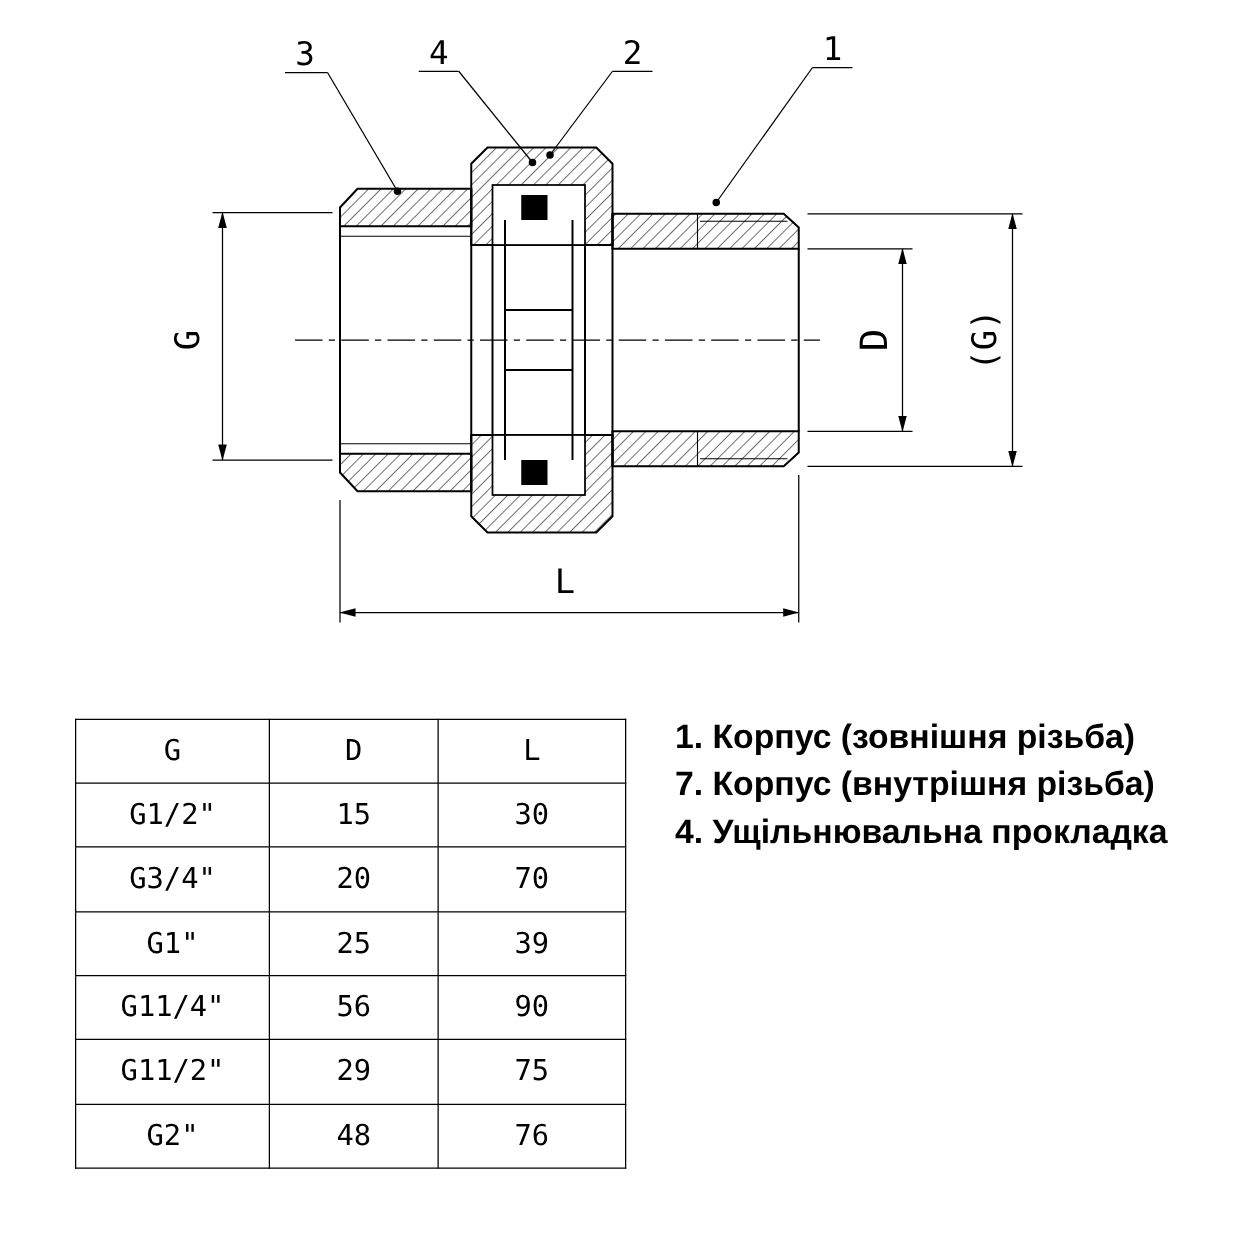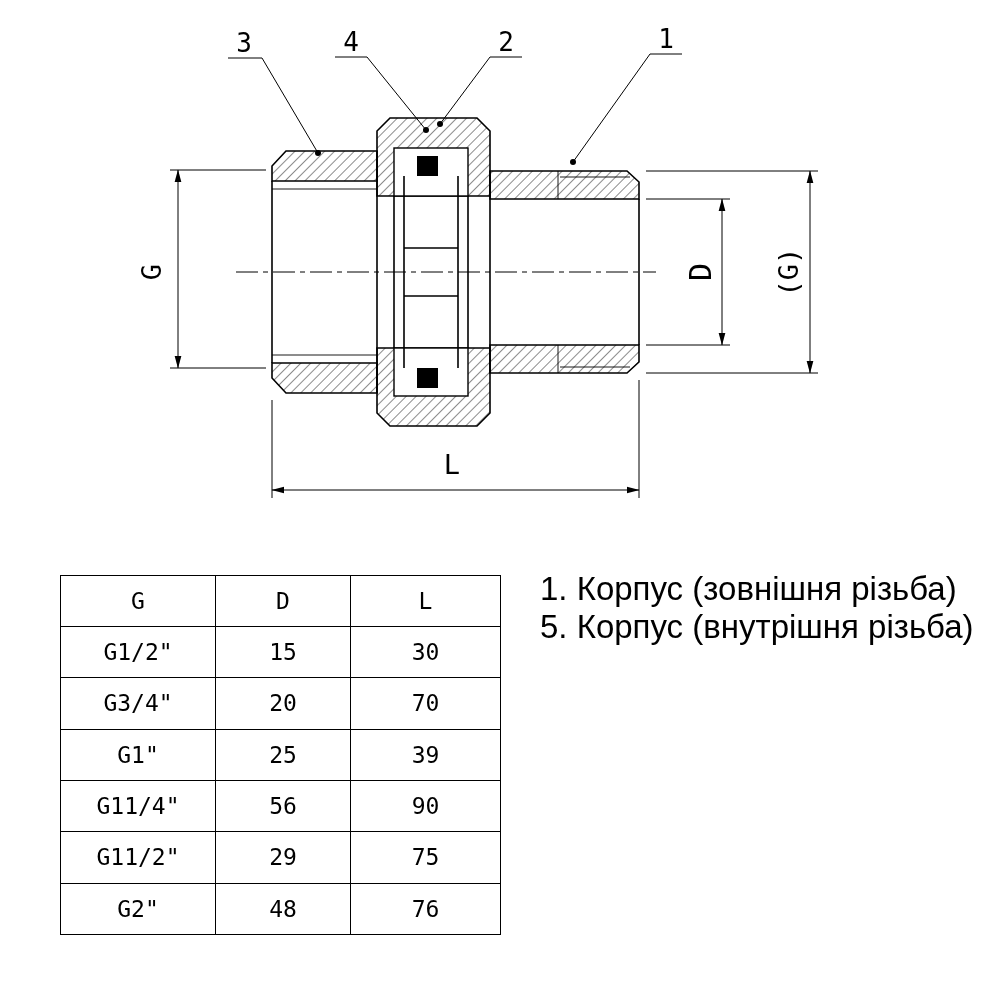--- a/index.html
+++ b/index.html
@@ -27,21 +27,21 @@
     font-size: 23px; color: #000;
   }
   .dim-table th, .dim-table td {
     border: 1.7px solid #000; text-align: center; vertical-align: middle;
     font-weight: normal; height: 51px;
   }
 
   .legend {
     position: absolute; left: 540px; top: 570px;
     font-family: "Liberation Sans", sans-serif;
-    font-size: 33px; line-height: 38px; color: #000;
+    font-size: 27px; line-height: 38px; color: #000; font-weight: bold;
   }
 </style>
 </head>
 <body>
 
 <div class="page">
 
   <svg class="drawing" viewBox="0 0 1000 555">
     <defs>
       <pattern id="hatch" patternUnits="userSpaceOnUse" width="7" height="7" patternTransform="rotate(45)">
@@ -194,16 +194,17 @@
       <tr>
         <td>G2"</td>
         <td>48</td>
         <td>76</td>
       </tr>
     </tbody>
   </table>
 
   <div class="legend">
     <div class="legend-item">1. Корпус (зовнішня різьба)</div>
-    <div class="legend-item">5. Корпус (внутрішня різьба)</div>
+    <div class="legend-item">7. Корпус (внутрішня різьба)</div>
+    <div class="legend-item">4. Ущільнювальна прокладка</div>
   </div>
 
 </div>
 
 </body></html>

